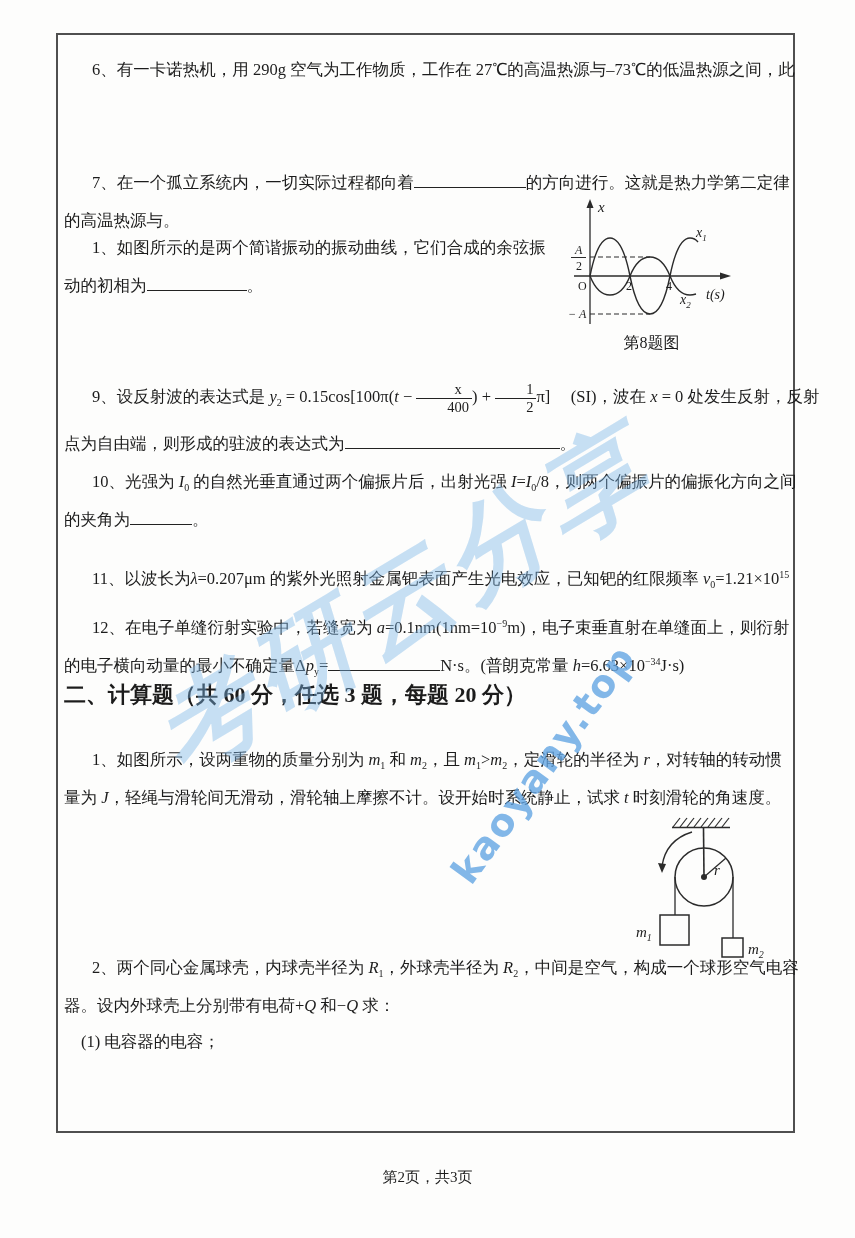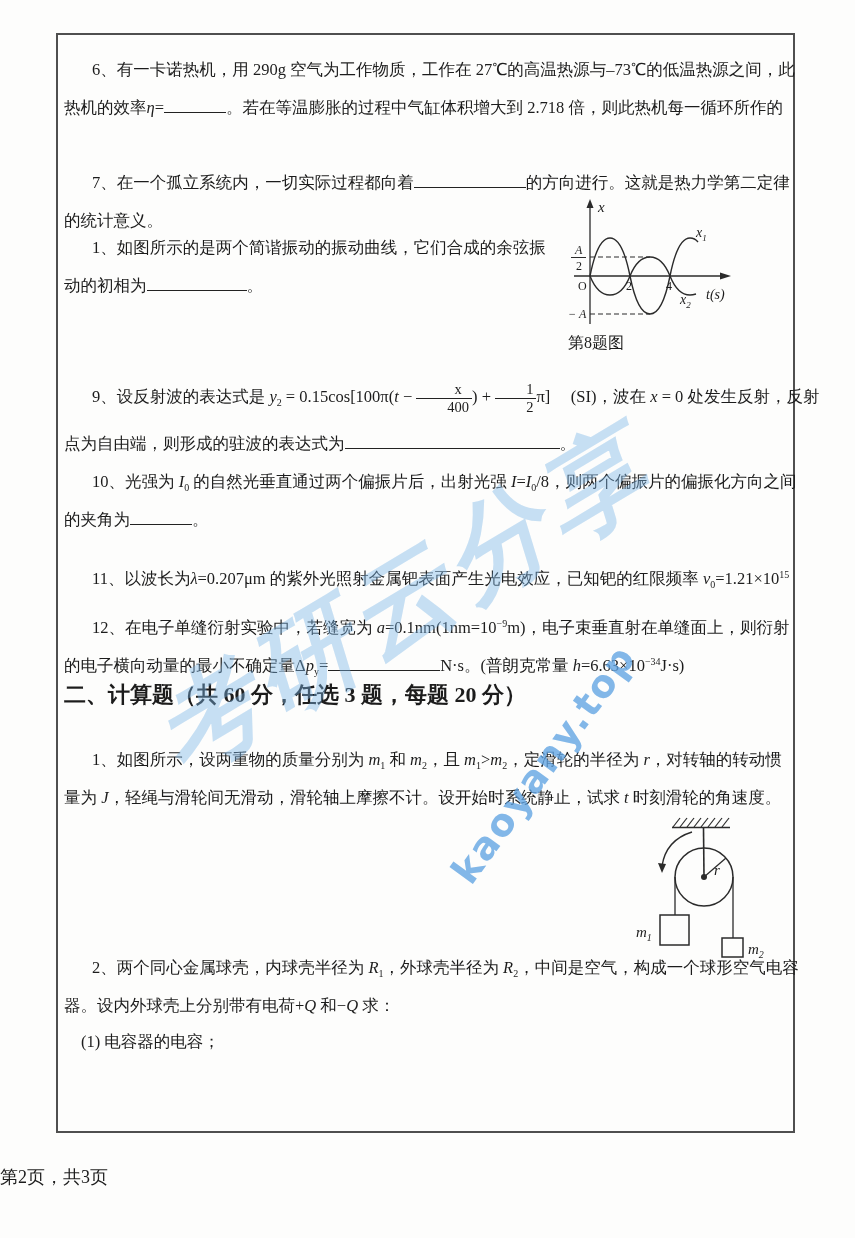--- a/index.html
+++ b/index.html
@@ -12,49 +12,48 @@
   .tall{height:56px;line-height:56px;}
   .ind{text-indent:28px;}
   .item{height:33px;line-height:33px;padding-left:17px;}
   .heading .line{font-weight:bold;font-size:22px;}
   sub,sup{font-size:10px;line-height:0;}
   .blank{display:inline-block;border-bottom:1.4px solid #222;height:15px;}
   .frac{display:inline-block;text-align:center;vertical-align:middle;font-size:14.5px;line-height:1.15;}
   .fn{display:block;border-bottom:1.2px solid #222;padding:0 3px;}
   .fd{display:block;padding:0 3px;}
   .fig8{position:absolute;left:568px;top:196px;width:185px;}
-  .figcap{text-align:left;font-size:16px;margin-top:1px;padding-right:18px;}
+  .figcap{text-align:center;font-size:16px;margin-top:1px;padding-right:18px;}
   .figpulley{position:absolute;left:616px;top:812px;}
   svg text{font-family:"Liberation Serif","DejaVu Serif",serif;fill:#1c1c1c;}
   .wm{position:absolute;pointer-events:none;z-index:6;font-family:"DejaVu Sans",sans-serif;
       font-weight:bold;white-space:nowrap;}
   .wm-cn{left:124px;top:532px;font-size:104px;letter-spacing:8px;font-style:italic;
          color:rgba(122,181,230,0.42);transform:rotate(-31deg);transform-origin:center;}
   .wm-url{left:402px;top:742px;font-size:38px;letter-spacing:2px;
           color:rgba(95,163,226,0.78);transform:rotate(-54deg);transform-origin:center;}
   .footer{position:absolute;left:0;top:1162px;width:100%;height:30px;line-height:30px;
-          text-align:left;font-size:18px;}
+          text-align:center;font-size:15px;}
 </style>
 </head>
 <body>
 
 <div class="page">
 
   <div class="frame"></div>
 
   <div class="content">
 
     <div class="q" style="top:18px">
       <div class="line ind">6、有一卡诺热机，用 290g 空气为工作物质，工作在 27℃的高温热源与–73℃的低温热源之间，此</div>
-      <div class="line">热机的效率<i>η</i>=<span class="blank" style="width: 62px;"></span>。若在等温膨胀的过程中气缸体积增大到 2.718 倍，则此热机每一循环所作的</div>
     </div>
 
     <div class="q" style="top:131px">
       <div class="line ind">7、在一个孤立系统内，一切实际过程都向着<span class="blank" style="width: 112px;"></span>的方向进行。这就是热力学第二定律</div>
-      <div class="line">的统计意义。</div>
+      <div class="line">的高温热源与。</div>
     </div>
 
     <div class="q" style="top:196px">
       <div class="line ind">1、如图所示的是两个简谐振动的振动曲线，它们合成的余弦振</div>
       <div class="line">动的初相为<span class="blank" style="width: 100px;"></span>。</div>
     </div>
 
     <div class="q" style="top:336px">
       <div class="line tall ind">9、设反射波的表达式是 <i>y</i><sub>2</sub> = 0.15cos[100π(<i>t</i> − <span class="frac"><span class="fn">x</span><span class="fd">400</span></span>) + <span class="frac"><span class="fn">1</span><span class="fd">2</span></span>π]　 (SI)，波在 <i>x</i> = 0 处发生反射，反射</div>
       <div class="line">点为自由端，则形成的驻波的表达式为<span class="blank" style="width: 215px;"></span>。</div>

